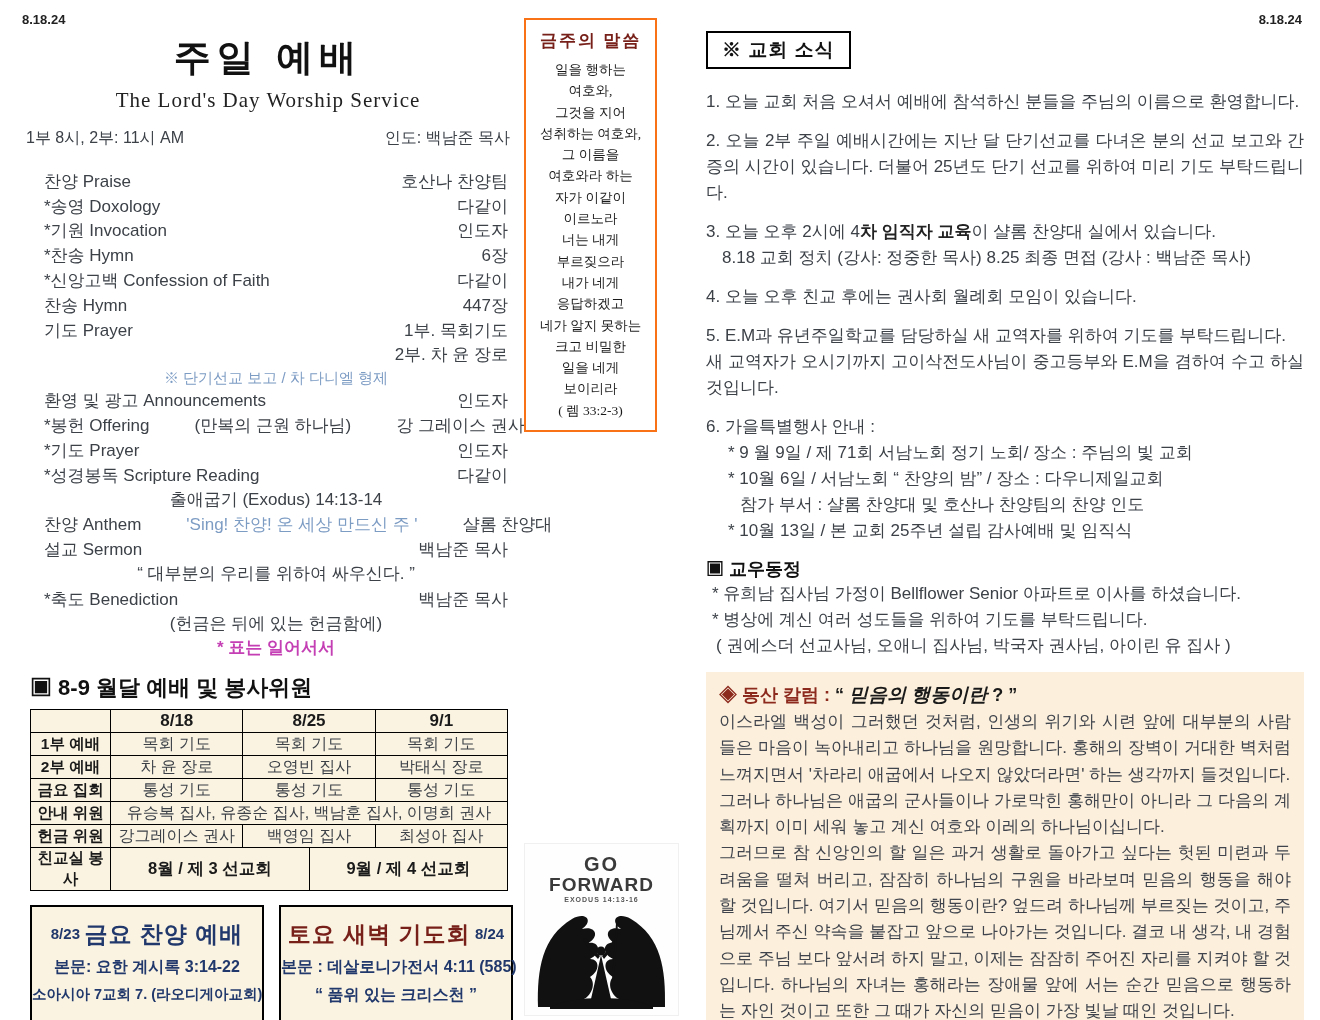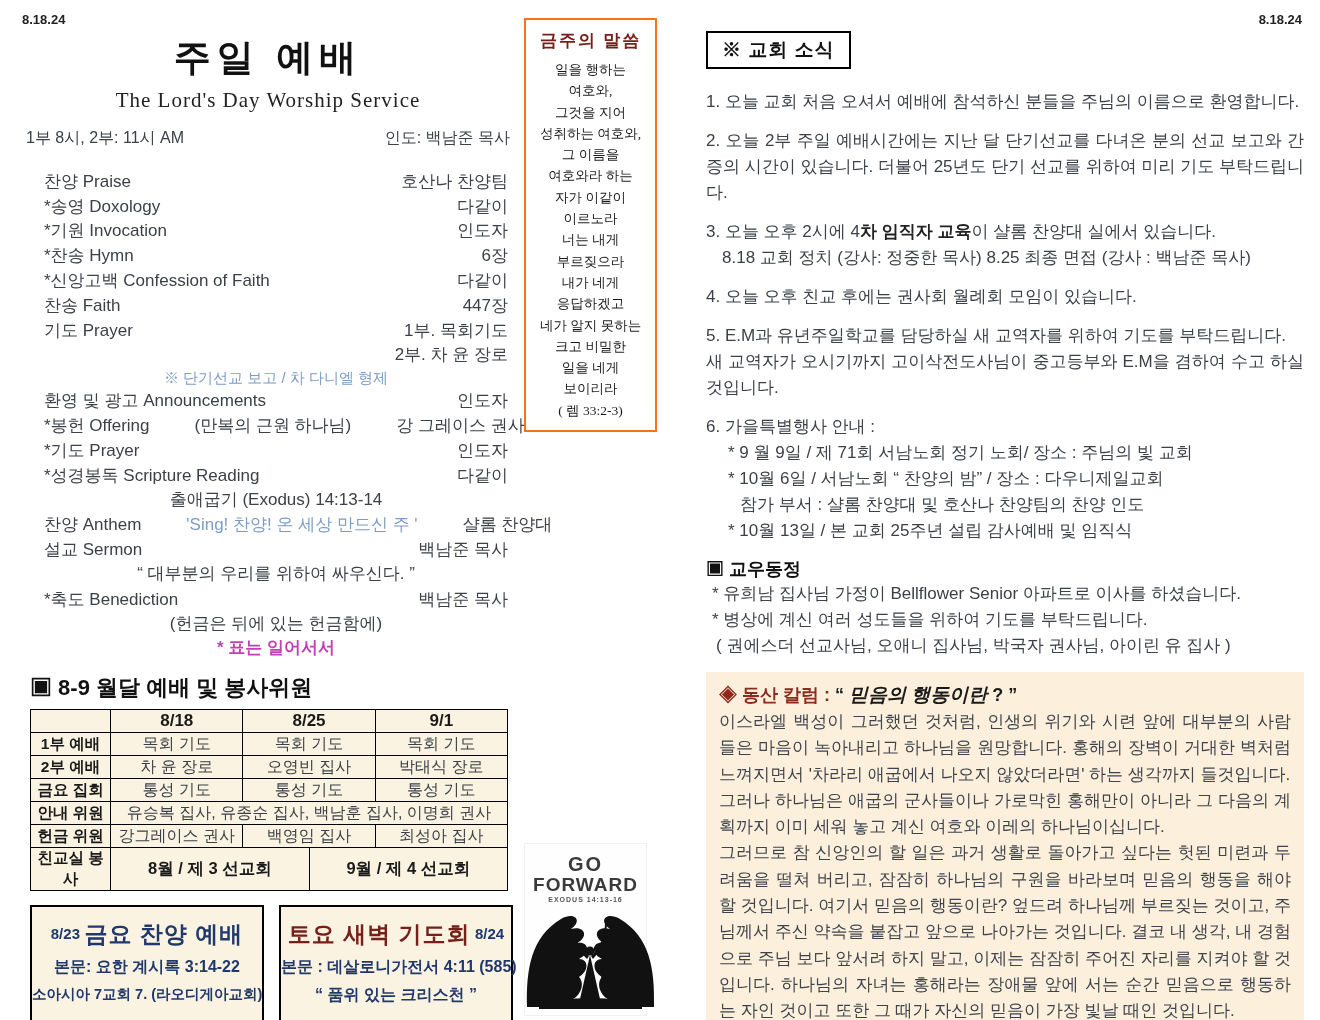--- a/index.html
+++ b/index.html
@@ -39,21 +39,21 @@
   .ebox-title { font-size:23px; font-weight:bold; letter-spacing:1px; }
   .ebox-line { font-size:16px; font-weight:bold; color:#20386b; margin-top:7px; white-space:nowrap; }
   .ebox-line.small { font-size:14.5px; }
 
   
   .verse-box { position:absolute; left:524px; top:18px; width:133px; height:414px; border:2px solid #f97316; background:#fff; text-align:center; padding-top:9px; }
   .verse-title { font-size:17px; font-weight:bold; color:#77201a; letter-spacing:2px; font-family:"Liberation Serif", serif; }
   .verse-lines { margin-top:7px; font-family:"Liberation Serif", serif; font-size:13.5px; color:#1a1a1a; }
   .verse-lines div { height:21.3px; line-height:21.3px; white-space:nowrap; }
 
-  .goforward { position:absolute; left:524px; top:843px; width:123px; height:173px; background:#fefefe; border:1px solid #f0f0f0; text-align:center; padding-top:10px; }
+  .goforward { position:absolute; left:524px; top:843px; width:155px; height:173px; background:#fefefe; border:1px solid #f0f0f0; text-align:center; padding-top:10px; }
   .gf-line1 { font-size:20px; font-weight:bold; color:#3a3a3a; letter-spacing:2px; line-height:20px; }
   .gf-line2 { font-size:19px; font-weight:bold; color:#3a3a3a; letter-spacing:1px; line-height:21px; }
   .gf-sub { font-size:7px; font-weight:bold; color:#555; letter-spacing:1px; margin-top:1px; }
 
   
   .right-col { position:absolute; left:706px; top:12px; width:598px; }
   .date-right { text-align:right; font-size:13px; font-weight:bold; color:#222; padding-right:2px; }
   .news-heading { display:inline-block; border:2px solid #000; padding:4px 14px; font-size:19px; font-weight:bold; color:#111; margin-top:4px; letter-spacing:1px; }
   .news-list { margin-top:20px; font-size:17px; line-height:26px; color:#3c4148; }
   .news-item { margin-bottom:13px; text-align:justify; }
@@ -103,21 +103,21 @@
         </div>
       <div class="wrow">
           <span class="wl">*찬송 Hymn</span>
           <span class="wr">6장</span>
         </div>
       <div class="wrow">
           <span class="wl">*신앙고백 Confession of Faith</span>
           <span class="wr">다같이</span>
         </div>
       <div class="wrow">
-          <span class="wl">찬송 Faith</span>
+          <span class="wl">찬송 Hymn</span>
           <span class="wr">447장</span>
         </div>
       <div class="wrow">
           <span class="wl">기도 Prayer</span>
           <span class="wr">1부. 목회기도</span>
         </div>
       <div class="wrow">
           <span class="wl"></span>
           <span class="wr">2부. 차 윤 장로</span>
         </div>

